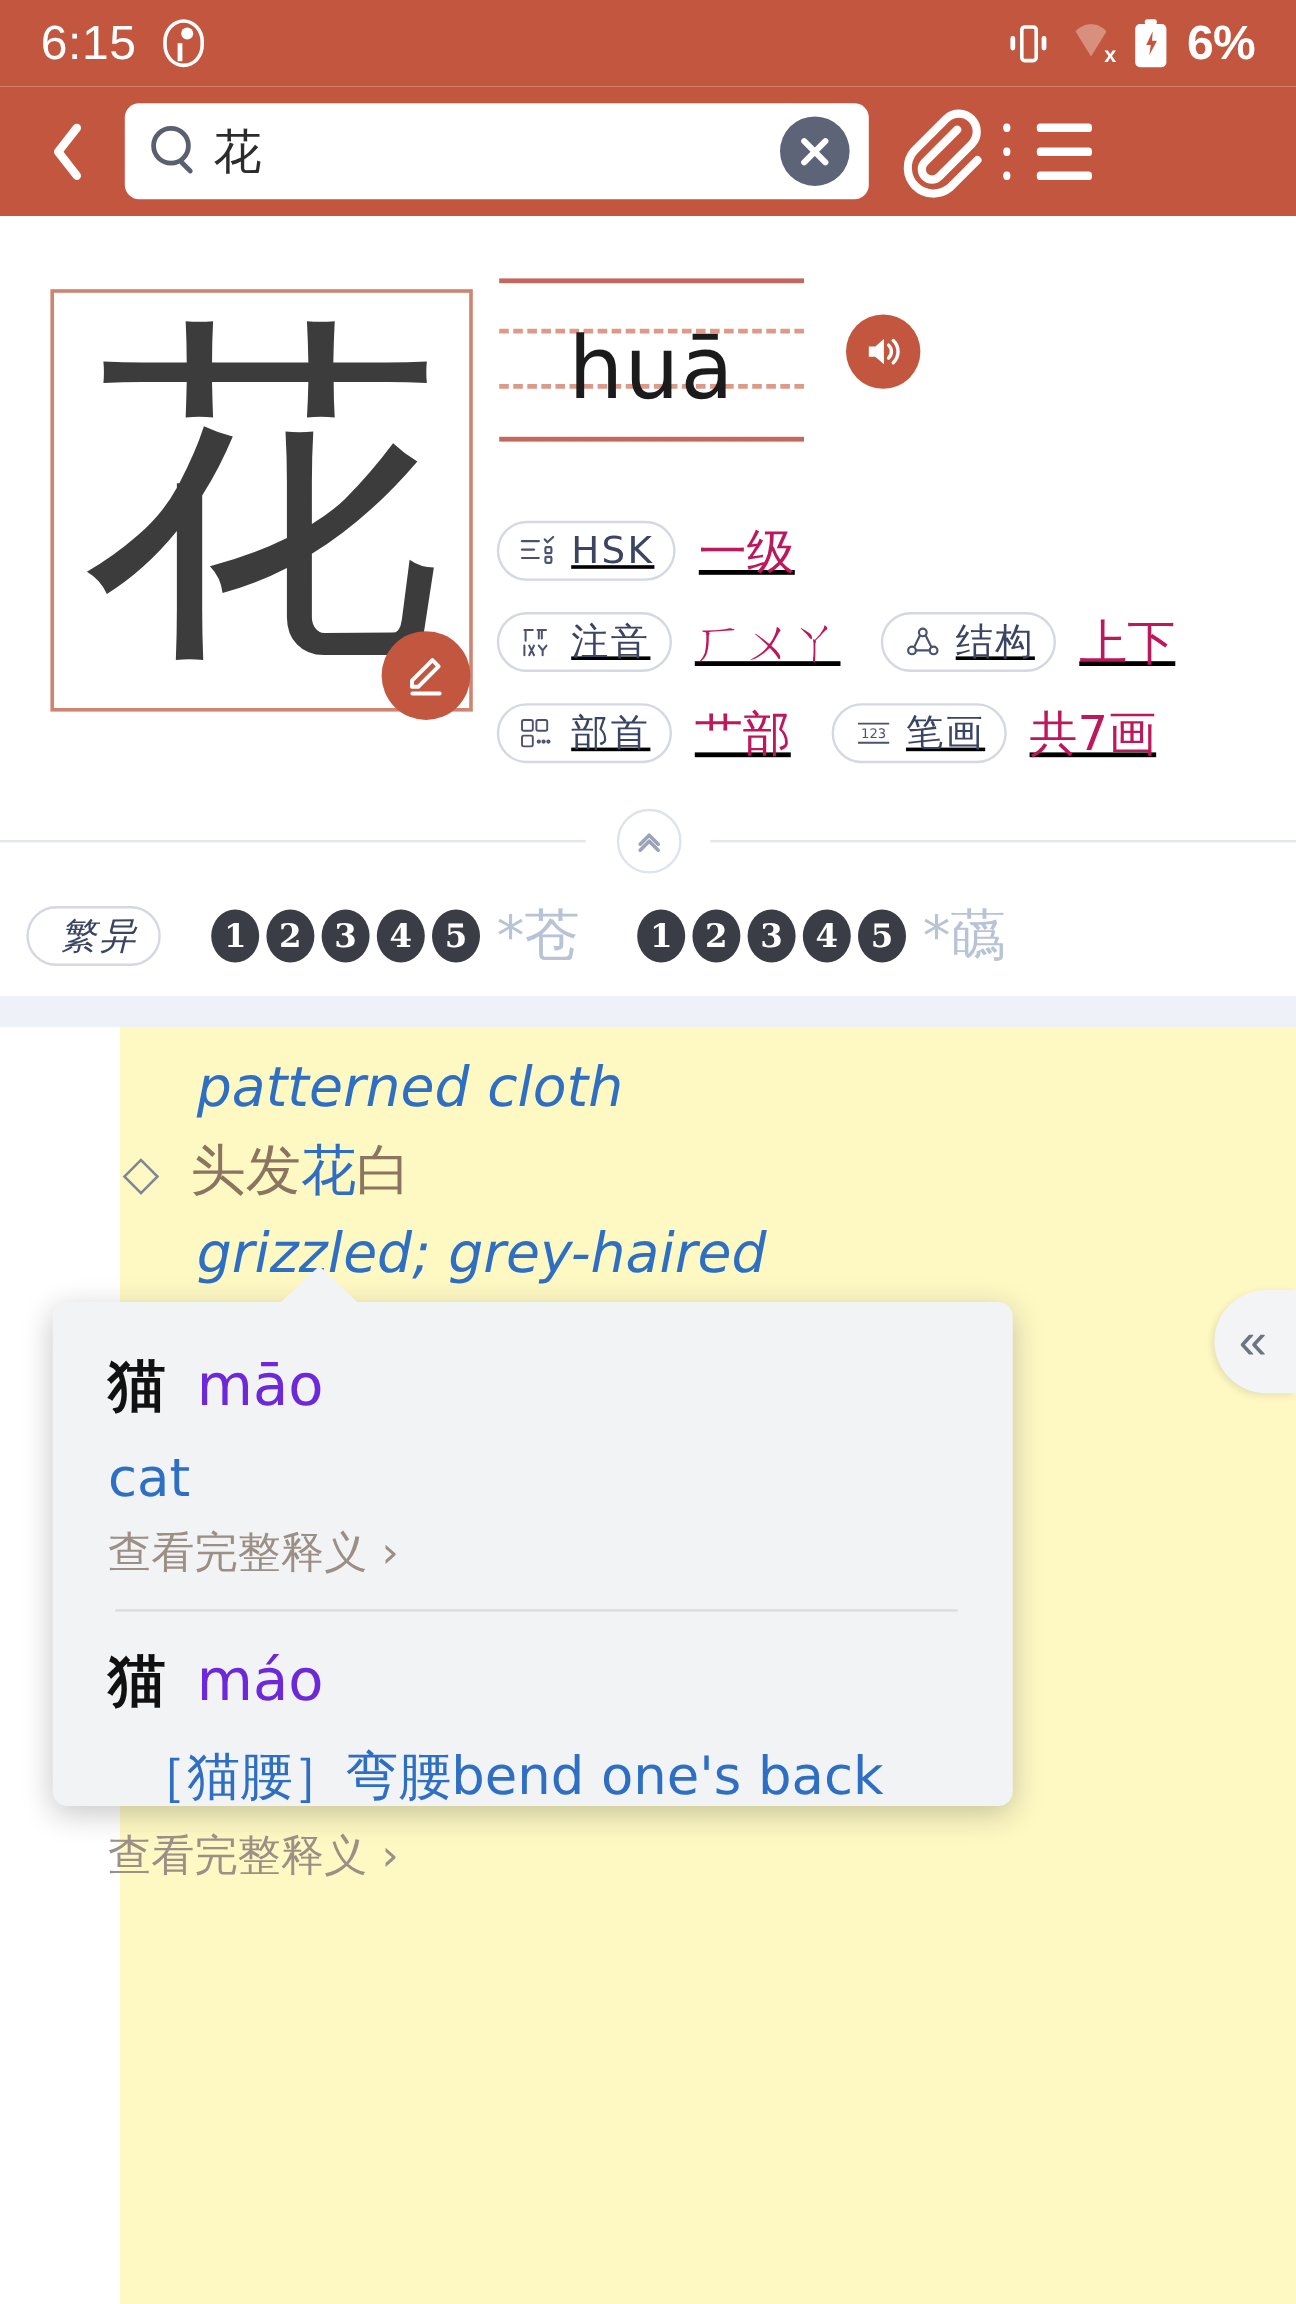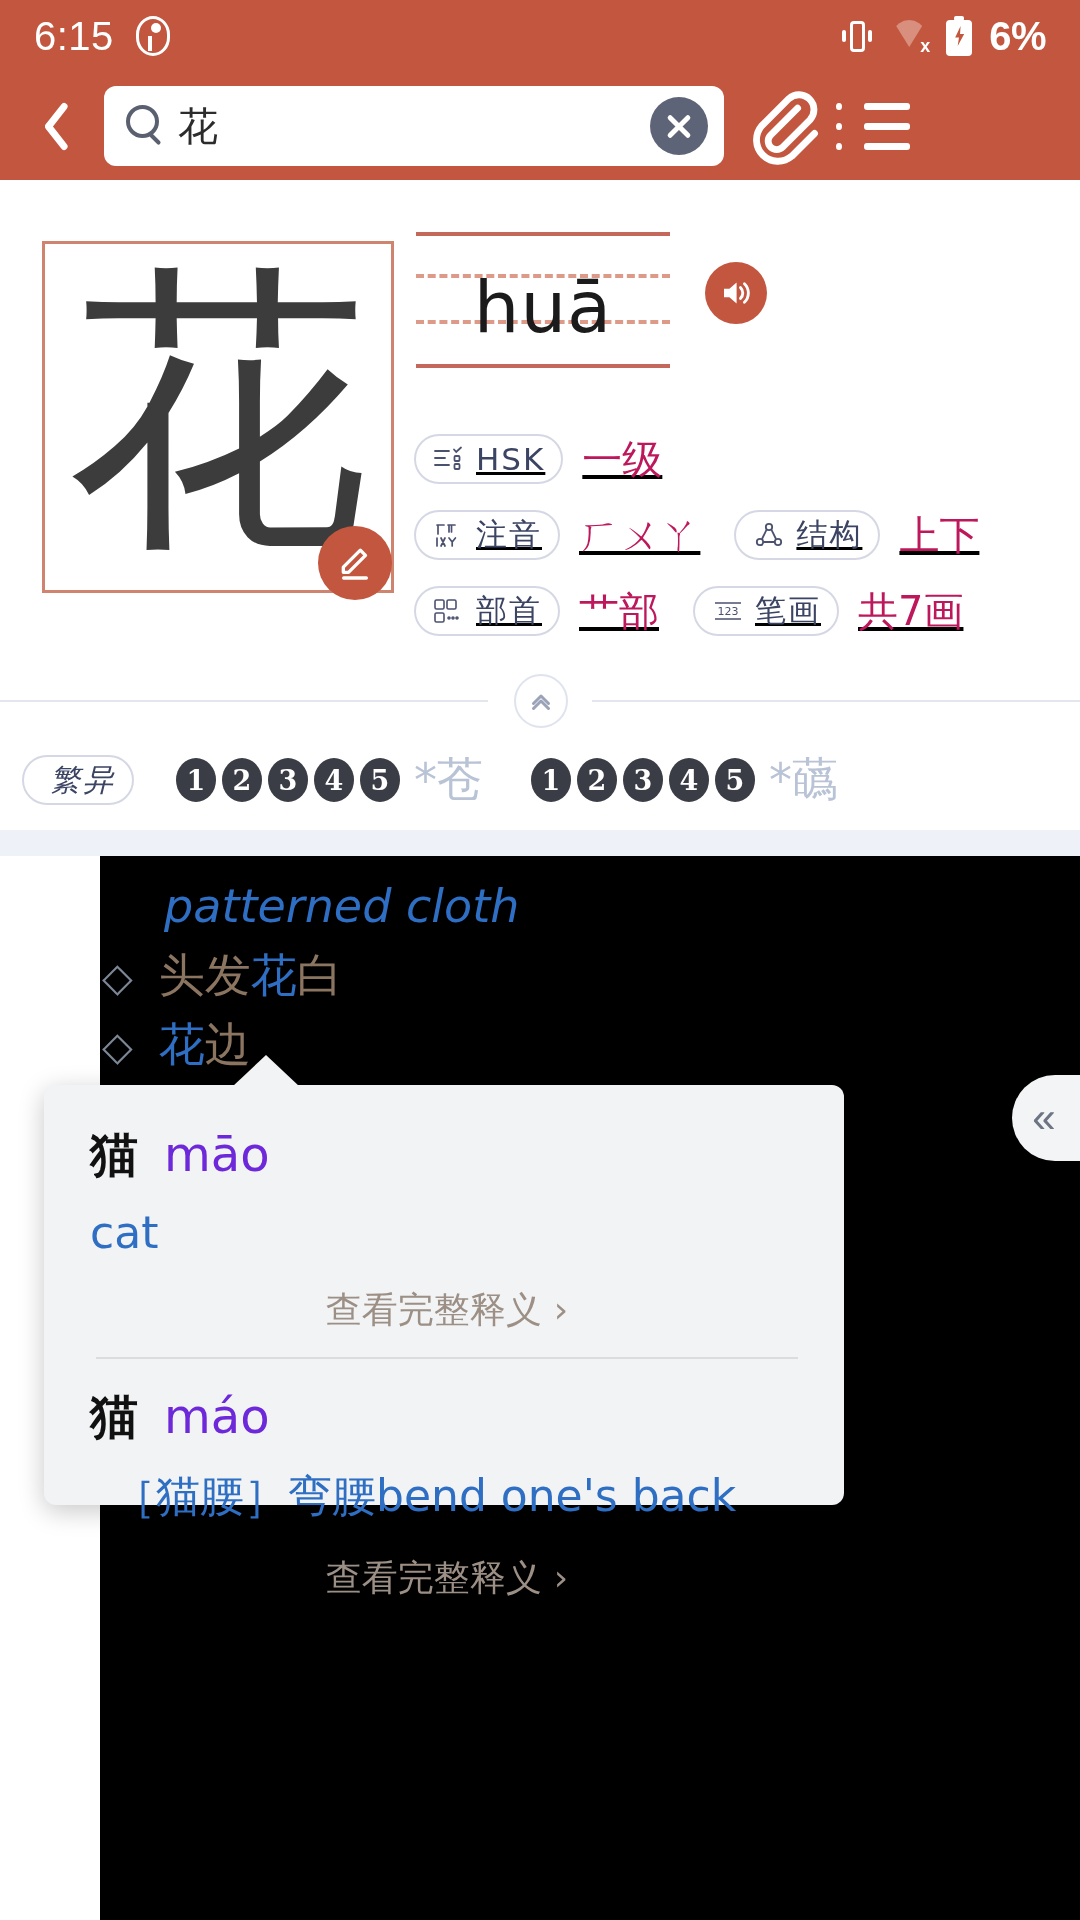--- a/index.html
+++ b/index.html
@@ -151,21 +151,21 @@
   .cnum {
     width:40px; height:44px; border-radius:50%; background:#3a3d45; color:#fff;
     display:flex; align-items:center; justify-content:center;
     font-size:27px; font-weight:700; margin-right:6px;
     font-family:"DejaVu Serif","Liberation Serif",serif;
   }
   .vchar { font-size:46px; color:#b9c3d6; margin-left:8px;
     font-family:"DejaVu Sans","Liberation Sans",sans-serif; }
 
   
-  .defsarea { position:absolute; left:0; top:830px; width:1080px; height:1090px; background:#000000; }
+  .defsarea { position:absolute; left:0; top:830px; width:1080px; height:1090px; background:#fef9c3; }
   .defsep { position:absolute; left:0; top:0; width:1080px; height:26px; background:#eef1f7; }
   .leftbar { position:absolute; left:0; top:26px; width:100px; height:1064px; background:#fff; }
   .defbody { position:absolute; left:0; top:26px; width:1080px; height:1064px; padding:16px 0 0 0;}
   .dline { font-size:46px; line-height:1.24; padding:6px 0; white-space:nowrap; }
   .dline.en {
     color:#2e6fc4; font-style:italic; padding-left:164px;
     font-family:"DejaVu Sans","Liberation Sans",sans-serif;
   }
   .dline.zh { color:#8b7560; padding-left:102px; display:flex; align-items:baseline;
     font-family:"DejaVu Sans","Liberation Sans",sans-serif; }
@@ -196,21 +196,21 @@
   }
   .pu-head { display:flex; align-items:baseline; }
   .pu-hz { font-size:48px; color:#111; font-weight:700;
     font-family:"DejaVu Sans","Liberation Sans",sans-serif; }
   .pu-py { font-size:48px; color:#6d28d9; margin-left:26px;
     font-family:"DejaVu Sans","Liberation Sans",sans-serif; }
   .pu-def { font-size:44px; color:#2e6fc4; margin-top:20px;
     font-family:"DejaVu Sans","Liberation Sans",sans-serif; }
   .pu-def2 { font-size:44px; color:#2e6fc4; margin-top:18px; padding-left:22px;
     font-family:"DejaVu Sans","Liberation Sans",sans-serif; }
-  .pu-more { text-align:center; font-size:36px; color:#9c8f85; margin-top:28px; cursor:pointer;
+  .pu-more { text-align:left; font-size:36px; color:#9c8f85; margin-top:12px; cursor:pointer;
     font-family:"DejaVu Sans","Liberation Sans",sans-serif; }
   .pu-more .arw { margin-left:12px; color:#9c8f85; }
   .pu-hr { border-top:2px solid #dcdcdc; margin:22px 6px 26px 6px; }
 </style>
 </head>
 <body>
 
 <div id="screen">
 
   <div class="statusbar">
@@ -435,20 +435,21 @@
 
       <div class="dline en">patterned cloth</div>
 
       <div class="dline zh">
         <span class="dia">◇</span>
         <span>头发</span>
         <span class="hl">花</span>
         <span>白</span>
       </div>
 
+      <div class="dline en">grizzled; grey-haired</div>
 
       <div class="dline zh">
         <span class="dia">◇</span>
         <span class="hl">花</span>
         <span>边</span>
       </div>
 
       <div class="dline en">decorative border; lace</div>
 
       <div class="dline zh">

